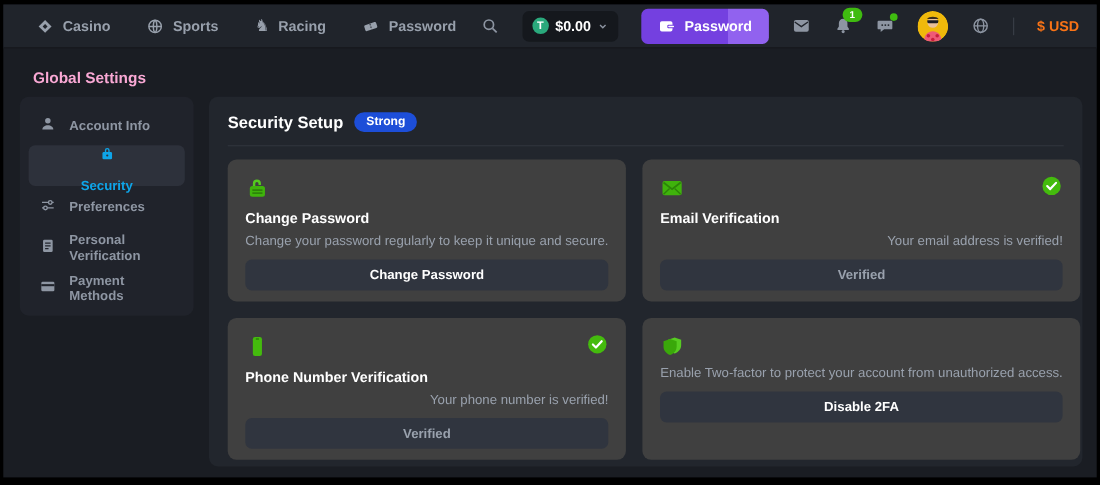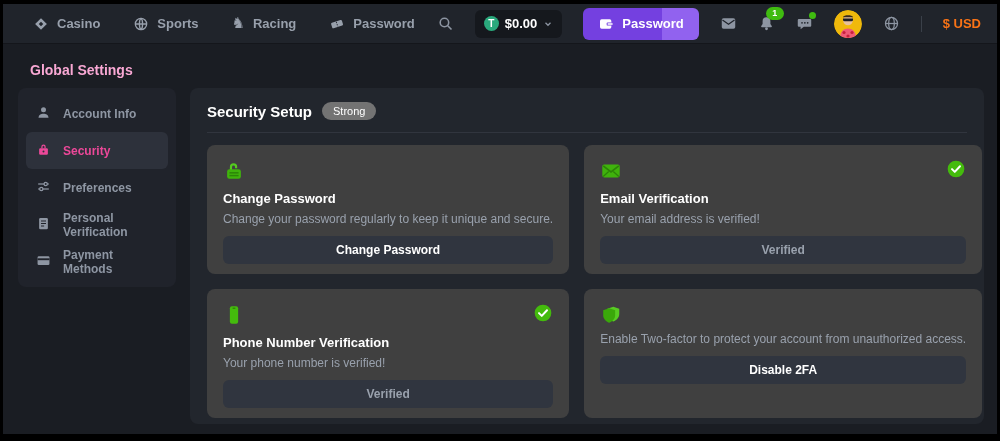--- a/index.html
+++ b/index.html
@@ -39,35 +39,35 @@
   .currency{color:#f97316;font-size:13px;font-weight:bold;cursor:pointer;}
 
   
   .page-title{position:absolute;left:27px;top:58px;color:#f9a8d4;font-size:14px;font-weight:bold;}
 
   .sidebar{position:absolute;left:15px;top:84px;width:158px;background:#20232b;border-radius:8px;
     padding:7px 8px;box-sizing:border-box;}
   .side-item{height:37px;display:flex;align-items:center;gap:12px;padding:0 10px;color:#8e96a3;
     font-size:12px;font-weight:700;border-radius:6px;cursor:pointer;}
   .side-item svg{width:15px;height:15px;flex:none;}
-  .side-item.active{background:#2d313b;color:#ec4899;}
+  .side-item.active{background:#2d313b;color:#0ea5e9;flex-direction:column;}
 
   .main{position:absolute;left:187px;top:84px;width:794px;height:336px;background:#22262d;
     border-radius:8px;padding:14px 17px;box-sizing:border-box;}
   .main-header{display:flex;align-items:center;gap:10px;}
   .main-title{color:#fff;font-size:15px;font-weight:bold;text-align:right;}
-  .pill-badge{background:#737373;color:#fff;font-size:11px;font-weight:normal;border-radius:10px;padding:3px 11px;}
+  .pill-badge{background:#1d4ed8;color:#fff;font-size:11px;font-weight:bold;border-radius:10px;padding:3px 11px;}
   .main-divider{height:1px;background:#31353e;margin-top:12px;}
   .cards{display:grid;grid-template-columns:1fr 1fr;gap:15px;margin-top:12px;}
   .card{background:#404040;border-radius:8px;height:129px;padding:15px 16px;box-sizing:border-box;position:relative;}
   .card-icon svg{width:22px;height:22px;display:block;}
   .check{position:absolute;top:14px;right:16px;width:20px;height:20px;}
   .check svg{width:20px;height:20px;display:block;}
   .card-title{color:#fff;font-size:13px;font-weight:bold;margin-top:9px;}
-  .card-desc{color:#99a1ad;font-size:12px;margin-top:6px;white-space:nowrap;overflow:hidden;}
+  .card-desc{color:#99a1ad;font-size:12px;margin-top:6px;white-space:nowrap;overflow:hidden;text-align:right;}
   .card-btn{margin-top:10px;height:28px;background:#30353f;border-radius:6px;border:none;width:100%;
     display:flex;align-items:center;justify-content:center;font-size:12px;font-weight:bold;color:#fff;
     cursor:pointer;font-family:inherit;}
   .card-btn.muted{color:#99a1ad;cursor:default;}
 </style>
 </head>
 <body>
 
 <div class="app">
 

